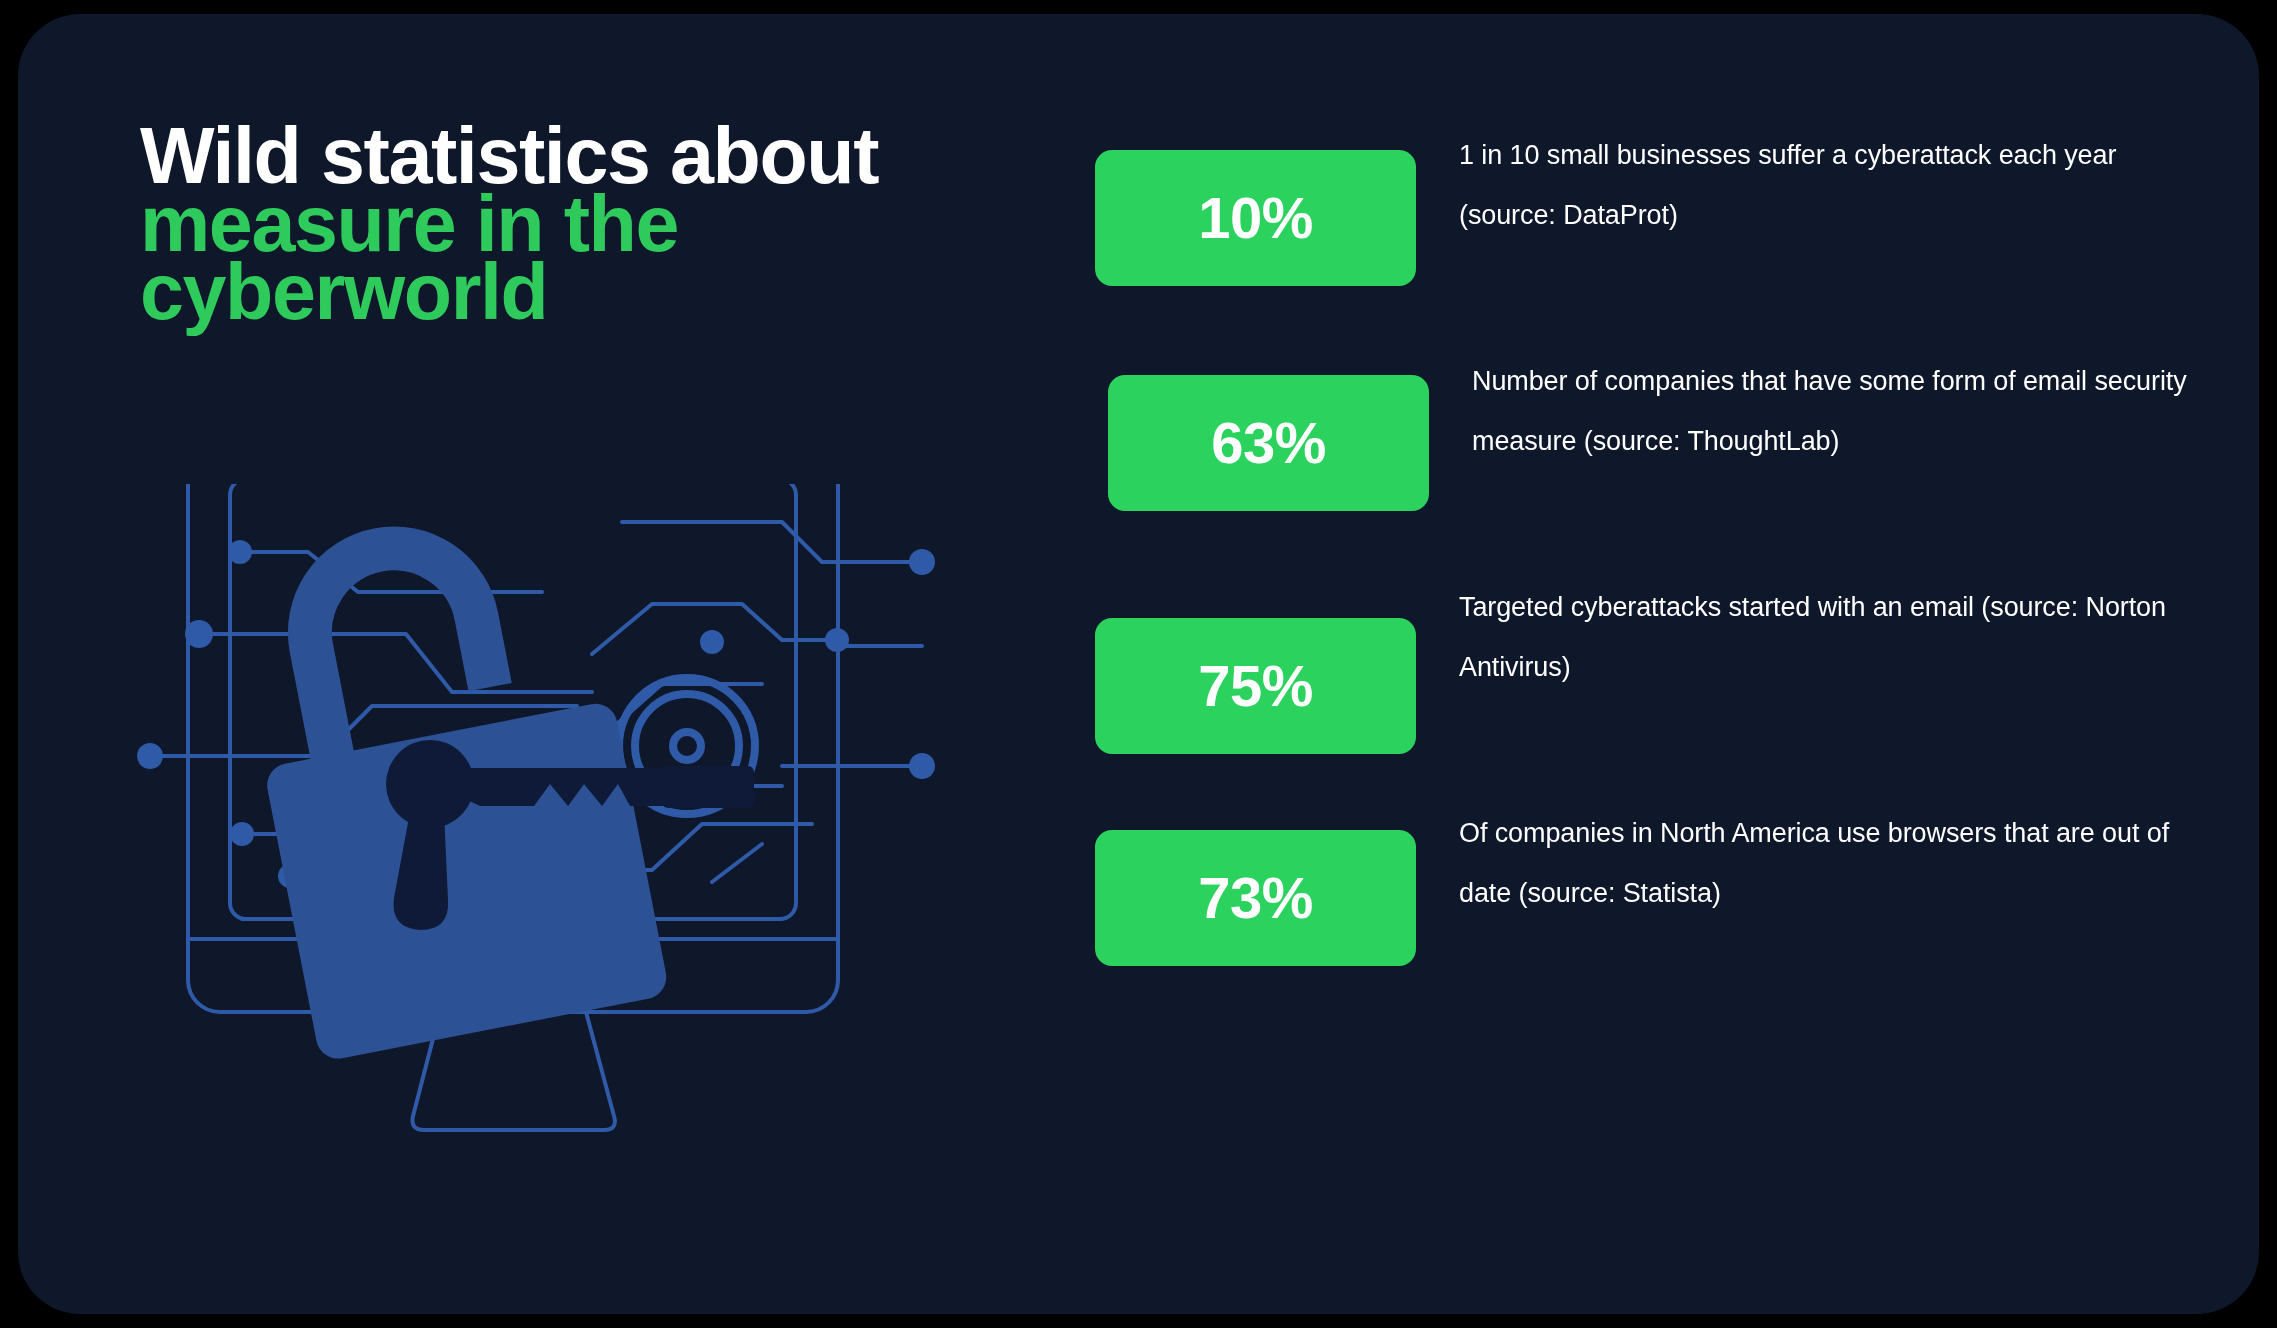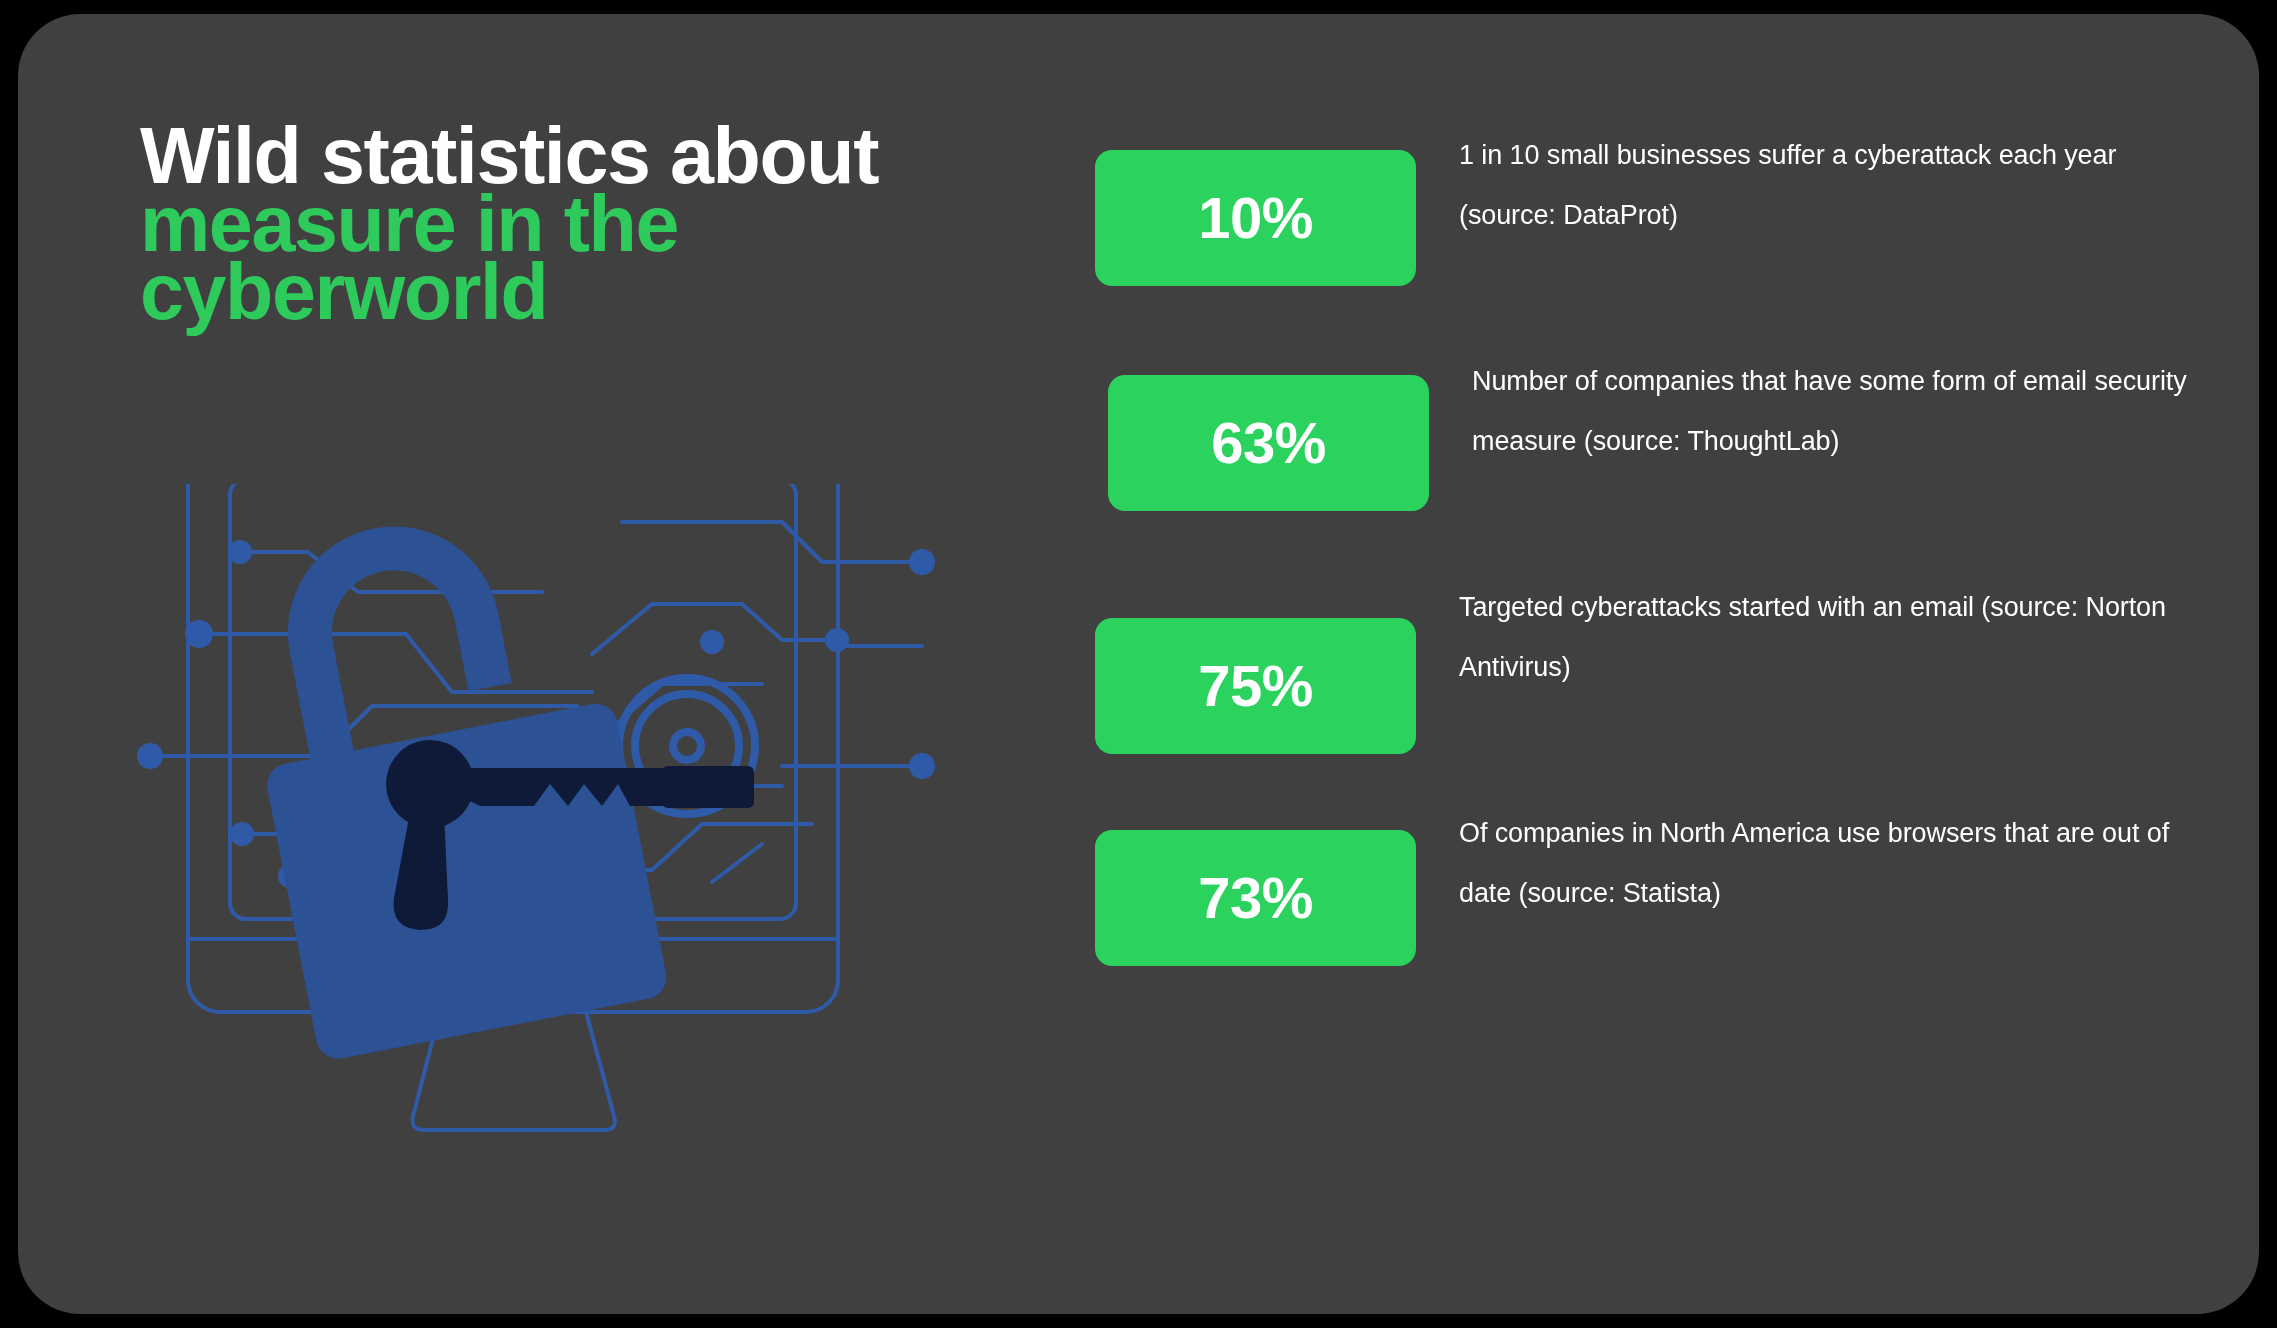--- a/index.html
+++ b/index.html
@@ -14,21 +14,21 @@
     font-family: "Liberation Sans", sans-serif;
     -webkit-font-smoothing: antialiased;
   }
 
   .card {
     position: absolute;
     left: 18px;
     top: 14px;
     width: 2241px;
     height: 1300px;
-    background: #404040;
+    background: #0f172a;
     border-radius: 62px;
     overflow: hidden;
   }
 
   
   .left-col {
     position: absolute;
     left: 104px;
     top: 0;
     width: 900px;

